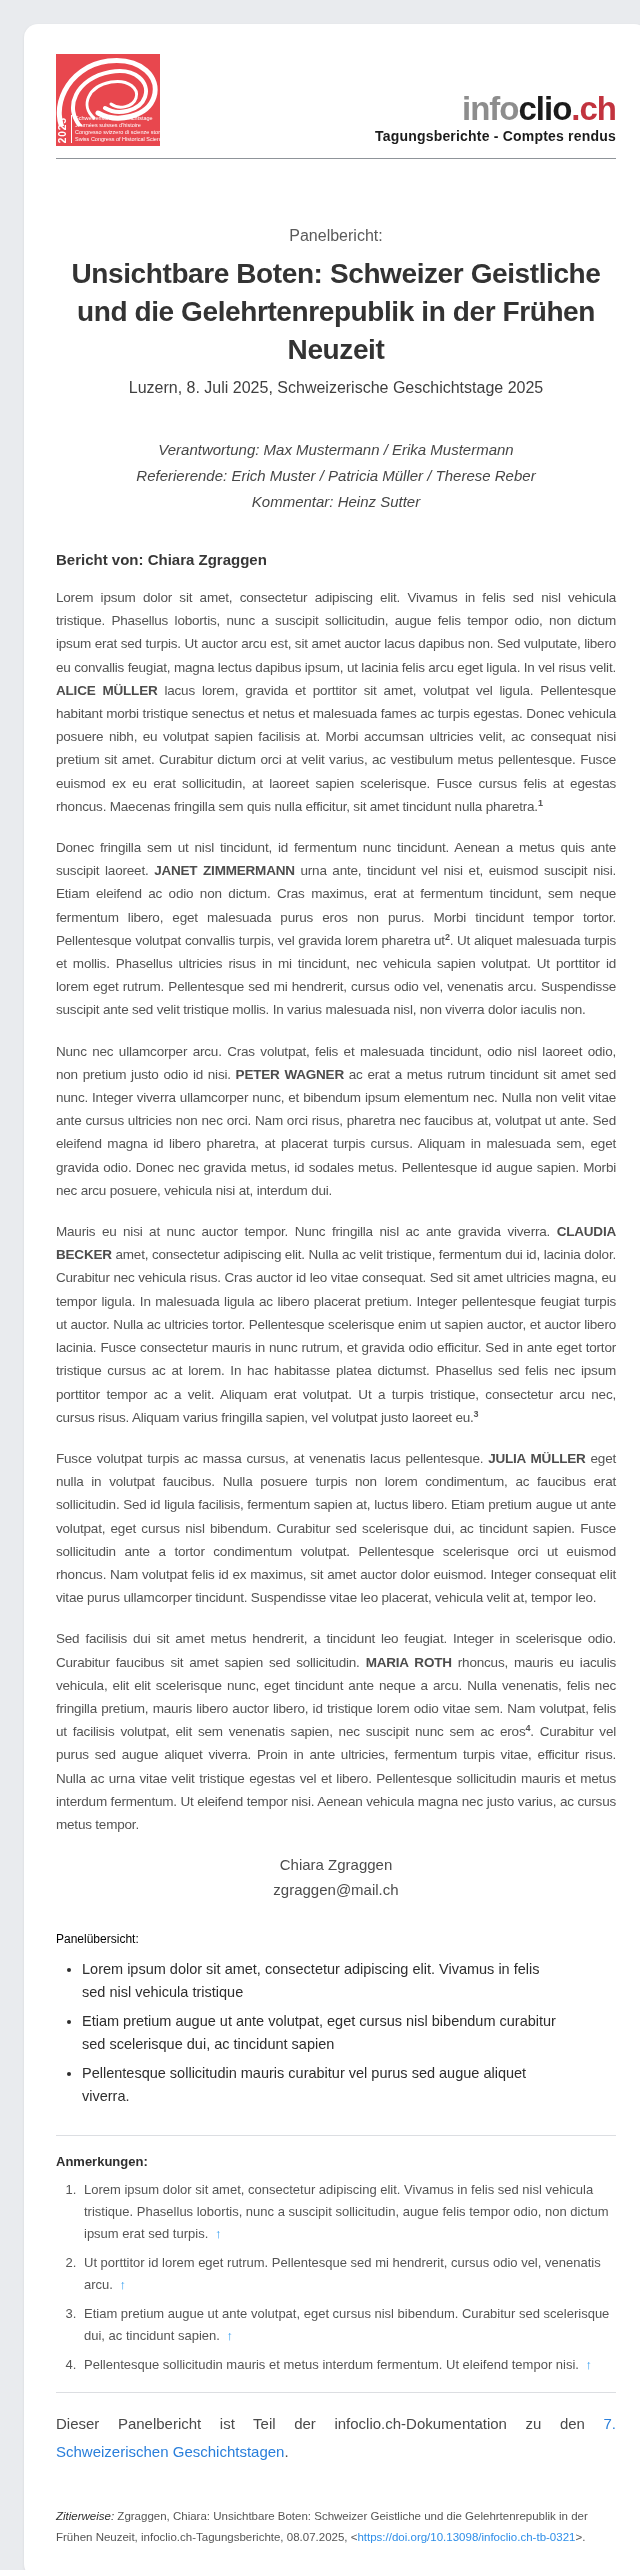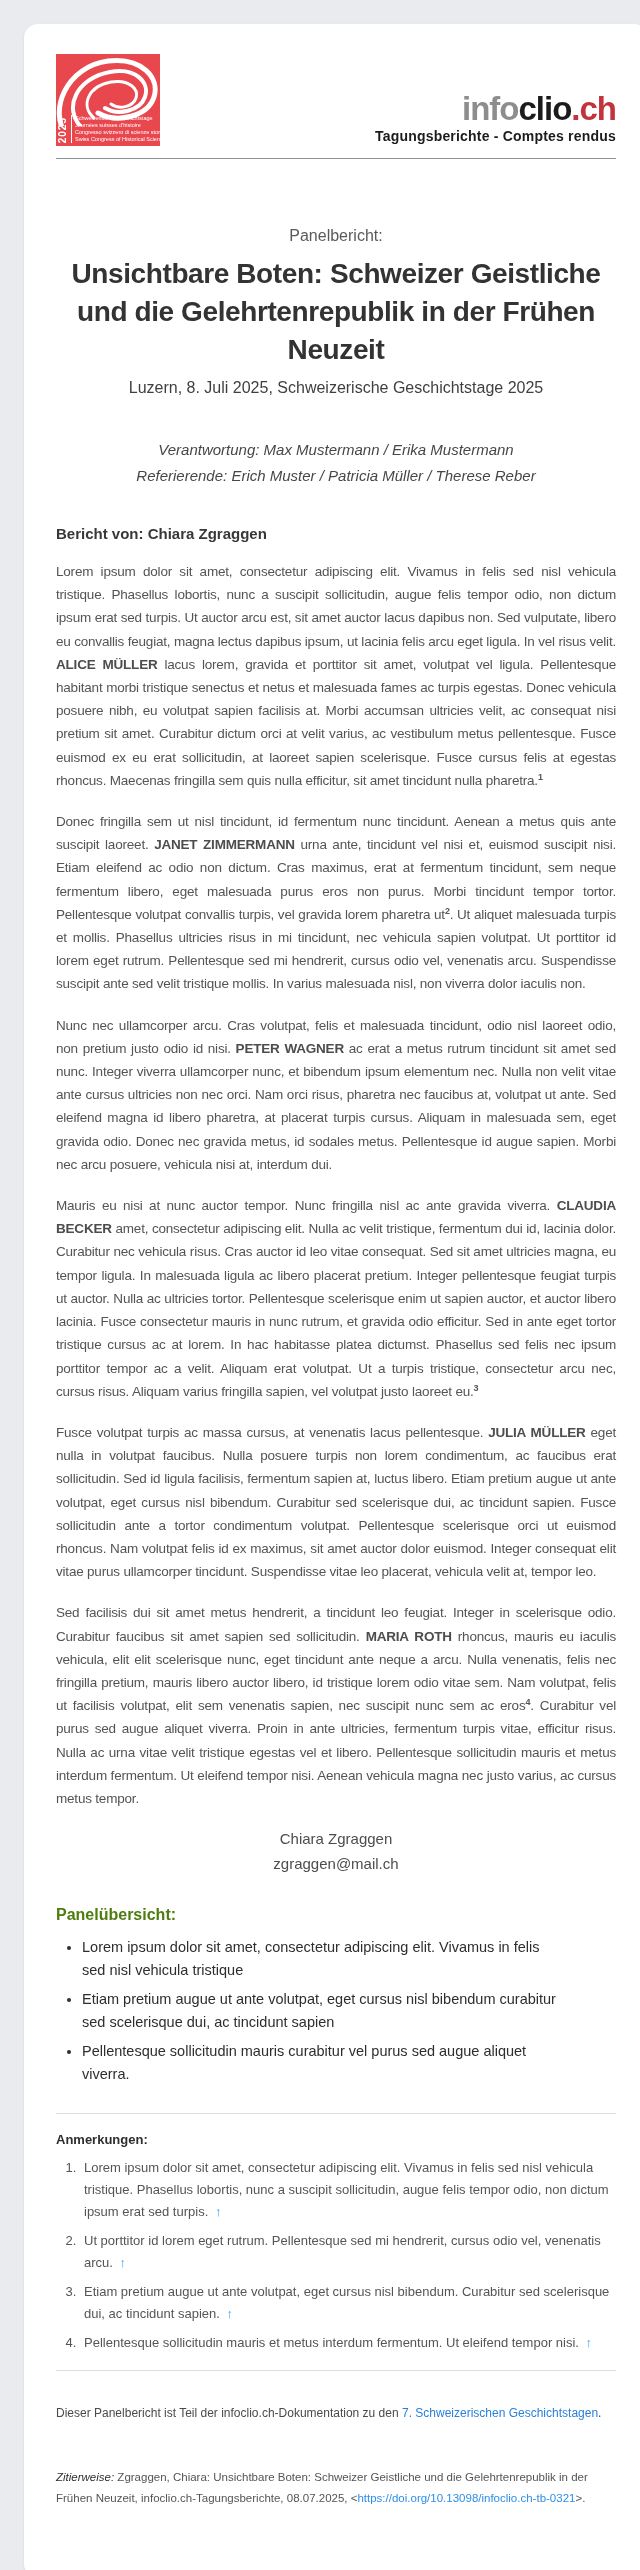--- a/index.html
+++ b/index.html
@@ -31,34 +31,34 @@
 
   
   .byline { margin-top:36px; font-weight:bold; font-size:15px; color:#383838; }
   .body-p { margin-top:18px; font-size:13.5px; line-height:23.2px; letter-spacing:-.2px; color:#545454; text-align:justify; hyphens:auto; }
   .body-p b { color:#4d4d4d; }
   .body-p sup { font-size:9px; font-weight:bold; line-height:0; }
   .signature { margin-top:16px; text-align:center; font-size:15px; line-height:25px; color:#4d4d4d; }
 
   
   .overview { margin-top:30px; }
-  .ov-heading { font-weight:bold; font-size:16px; color:#4d7c0f; }
+  .ov-heading { font-weight:normal; font-size:12px; color:#000000; }
   .ov-list { margin-top:12px; padding-left:26px; max-width:505px; }
   .ov-list li { font-size:14.5px; line-height:22.5px; color:#2e2e2e; margin-bottom:7px; }
 
   
   .notes { margin-top:28px; border-top:1px solid #dcdee2; padding-top:18px; }
   .notes-heading { font-weight:bold; font-size:13px; color:#2e2e2e; }
   .notes-list { margin-top:10px; padding-left:24px; }
   .notes-list li { font-size:13px; line-height:22px; color:#555; margin-bottom:7px; padding-left:4px; }
   .back-arrow { color:#2f9bf0; text-decoration:none; margin-left:3px; cursor:pointer; }
 
   
   .footer { border-top:1px solid #dcdee2; margin-top:16px; padding-top:6px; }
-  .doc-link-p { margin-top:22px; font-size:12px; line-height:28px; color:#4a4a4a; text-align:justify; }
+  .doc-link-p { margin-top:11px; font-size:15px; line-height:28px; color:#4a4a4a; text-align:justify; }
   .doc-link-p a { color:#2a7fdb; text-decoration:none; cursor:pointer; }
   .citation { margin-top:40px; font-size:11.5px; line-height:21px; color:#555; }
   .cit-label { font-weight:normal; font-style:italic; color:#2e2e2e; }
   .citation a { color:#2e8ee8; text-decoration:none; cursor:pointer; }
 </style>
 </head>
 <body>
 
 <div class="page">
   <div class="card">
@@ -92,20 +92,21 @@
 
     <section class="titleblock">
       <div class="kicker">Panelbericht:</div>
       <h1 class="title">Unsichtbare Boten: Schweizer Geistliche und die Gelehrtenrepublik in der Frühen Neuzeit</h1>
       <div class="subtitle">Luzern, 8. Juli 2025, Schweizerische Geschichtstage 2025</div>
     </section>
 
     <section class="meta">
       <div>Verantwortung: Max Mustermann / Erika Mustermann</div>
       <div>Referierende: Erich Muster / Patricia Müller / Therese Reber</div>
+      <div>Kommentar: Heinz Sutter</div>
     </section>
 
     <section class="report">
       <div class="byline">Bericht von: Chiara Zgraggen</div>
       <div id="paragraphs">
           <p class="body-p">Lorem ipsum dolor sit amet, consectetur adipiscing elit. Vivamus in felis sed nisl vehicula tristique. Phasellus lobortis, nunc a suscipit sollicitudin, augue felis tempor odio, non dictum ipsum erat sed turpis. Ut auctor arcu est, sit amet auctor lacus dapibus non. Sed vulputate, libero eu convallis feugiat, magna lectus dapibus ipsum, ut lacinia felis arcu eget ligula. In vel risus velit. <b>ALICE MÜLLER</b> lacus lorem, gravida et porttitor sit amet, volutpat vel ligula. Pellentesque habitant morbi tristique senectus et netus et malesuada fames ac turpis egestas. Donec vehicula posuere nibh, eu volutpat sapien facilisis at. Morbi accumsan ultricies velit, ac consequat nisi pretium sit amet. Curabitur dictum orci at velit varius, ac vestibulum metus pellentesque. Fusce euismod ex eu erat sollicitudin, at laoreet sapien scelerisque. Fusce cursus felis at egestas rhoncus. Maecenas fringilla sem quis nulla efficitur, sit amet tincidunt nulla pharetra.<sup>1</sup></p>
           <p class="body-p">Donec fringilla sem ut nisl tincidunt, id fermentum nunc tincidunt. Aenean a metus quis ante suscipit laoreet. <b>JANET ZIMMERMANN</b> urna ante, tincidunt vel nisi et, euismod suscipit nisi. Etiam eleifend ac odio non dictum. Cras maximus, erat at fermentum tincidunt, sem neque fermentum libero, eget malesuada purus eros non purus. Morbi tincidunt tempor tortor. Pellentesque volutpat convallis turpis, vel gravida lorem pharetra ut<sup>2</sup>. Ut aliquet malesuada turpis et mollis. Phasellus ultricies risus in mi tincidunt, nec vehicula sapien volutpat. Ut porttitor id lorem eget rutrum. Pellentesque sed mi hendrerit, cursus odio vel, venenatis arcu. Suspendisse suscipit ante sed velit tristique mollis. In varius malesuada nisl, non viverra dolor iaculis non.</p>
           <p class="body-p">Nunc nec ullamcorper arcu. Cras volutpat, felis et malesuada tincidunt, odio nisl laoreet odio, non pretium justo odio id nisi. <b>PETER WAGNER</b> ac erat a metus rutrum tincidunt sit amet sed nunc. Integer viverra ullamcorper nunc, et bibendum ipsum elementum nec. Nulla non velit vitae ante cursus ultricies non nec orci. Nam orci risus, pharetra nec faucibus at, volutpat ut ante. Sed eleifend magna id libero pharetra, at placerat turpis cursus. Aliquam in malesuada sem, eget gravida odio. Donec nec gravida metus, id sodales metus. Pellentesque id augue sapien. Morbi nec arcu posuere, vehicula nisi at, interdum dui.</p>
           <p class="body-p">Mauris eu nisi at nunc auctor tempor. Nunc fringilla nisl ac ante gravida viverra. <b>CLAUDIA BECKER</b> amet, consectetur adipiscing elit. Nulla ac velit tristique, fermentum dui id, lacinia dolor. Curabitur nec vehicula risus. Cras auctor id leo vitae consequat. Sed sit amet ultricies magna, eu tempor ligula. In malesuada ligula ac libero placerat pretium. Integer pellentesque feugiat turpis ut auctor. Nulla ac ultricies tortor. Pellentesque scelerisque enim ut sapien auctor, et auctor libero lacinia. Fusce consectetur mauris in nunc rutrum, et gravida odio efficitur. Sed in ante eget tortor tristique cursus ac at lorem. In hac habitasse platea dictumst. Phasellus sed felis nec ipsum porttitor tempor ac a velit. Aliquam erat volutpat. Ut a turpis tristique, consectetur arcu nec, cursus risus. Aliquam varius fringilla sapien, vel volutpat justo laoreet eu.<sup>3</sup></p>
           <p class="body-p">Fusce volutpat turpis ac massa cursus, at venenatis lacus pellentesque. <b>JULIA MÜLLER</b> eget nulla in volutpat faucibus. Nulla posuere turpis non lorem condimentum, ac faucibus erat sollicitudin. Sed id ligula facilisis, fermentum sapien at, luctus libero. Etiam pretium augue ut ante volutpat, eget cursus nisl bibendum. Curabitur sed scelerisque dui, ac tincidunt sapien. Fusce sollicitudin ante a tortor condimentum volutpat. Pellentesque scelerisque orci ut euismod rhoncus. Nam volutpat felis id ex maximus, sit amet auctor dolor euismod. Integer consequat elit vitae purus ullamcorper tincidunt. Suspendisse vitae leo placerat, vehicula velit at, tempor leo.</p>

